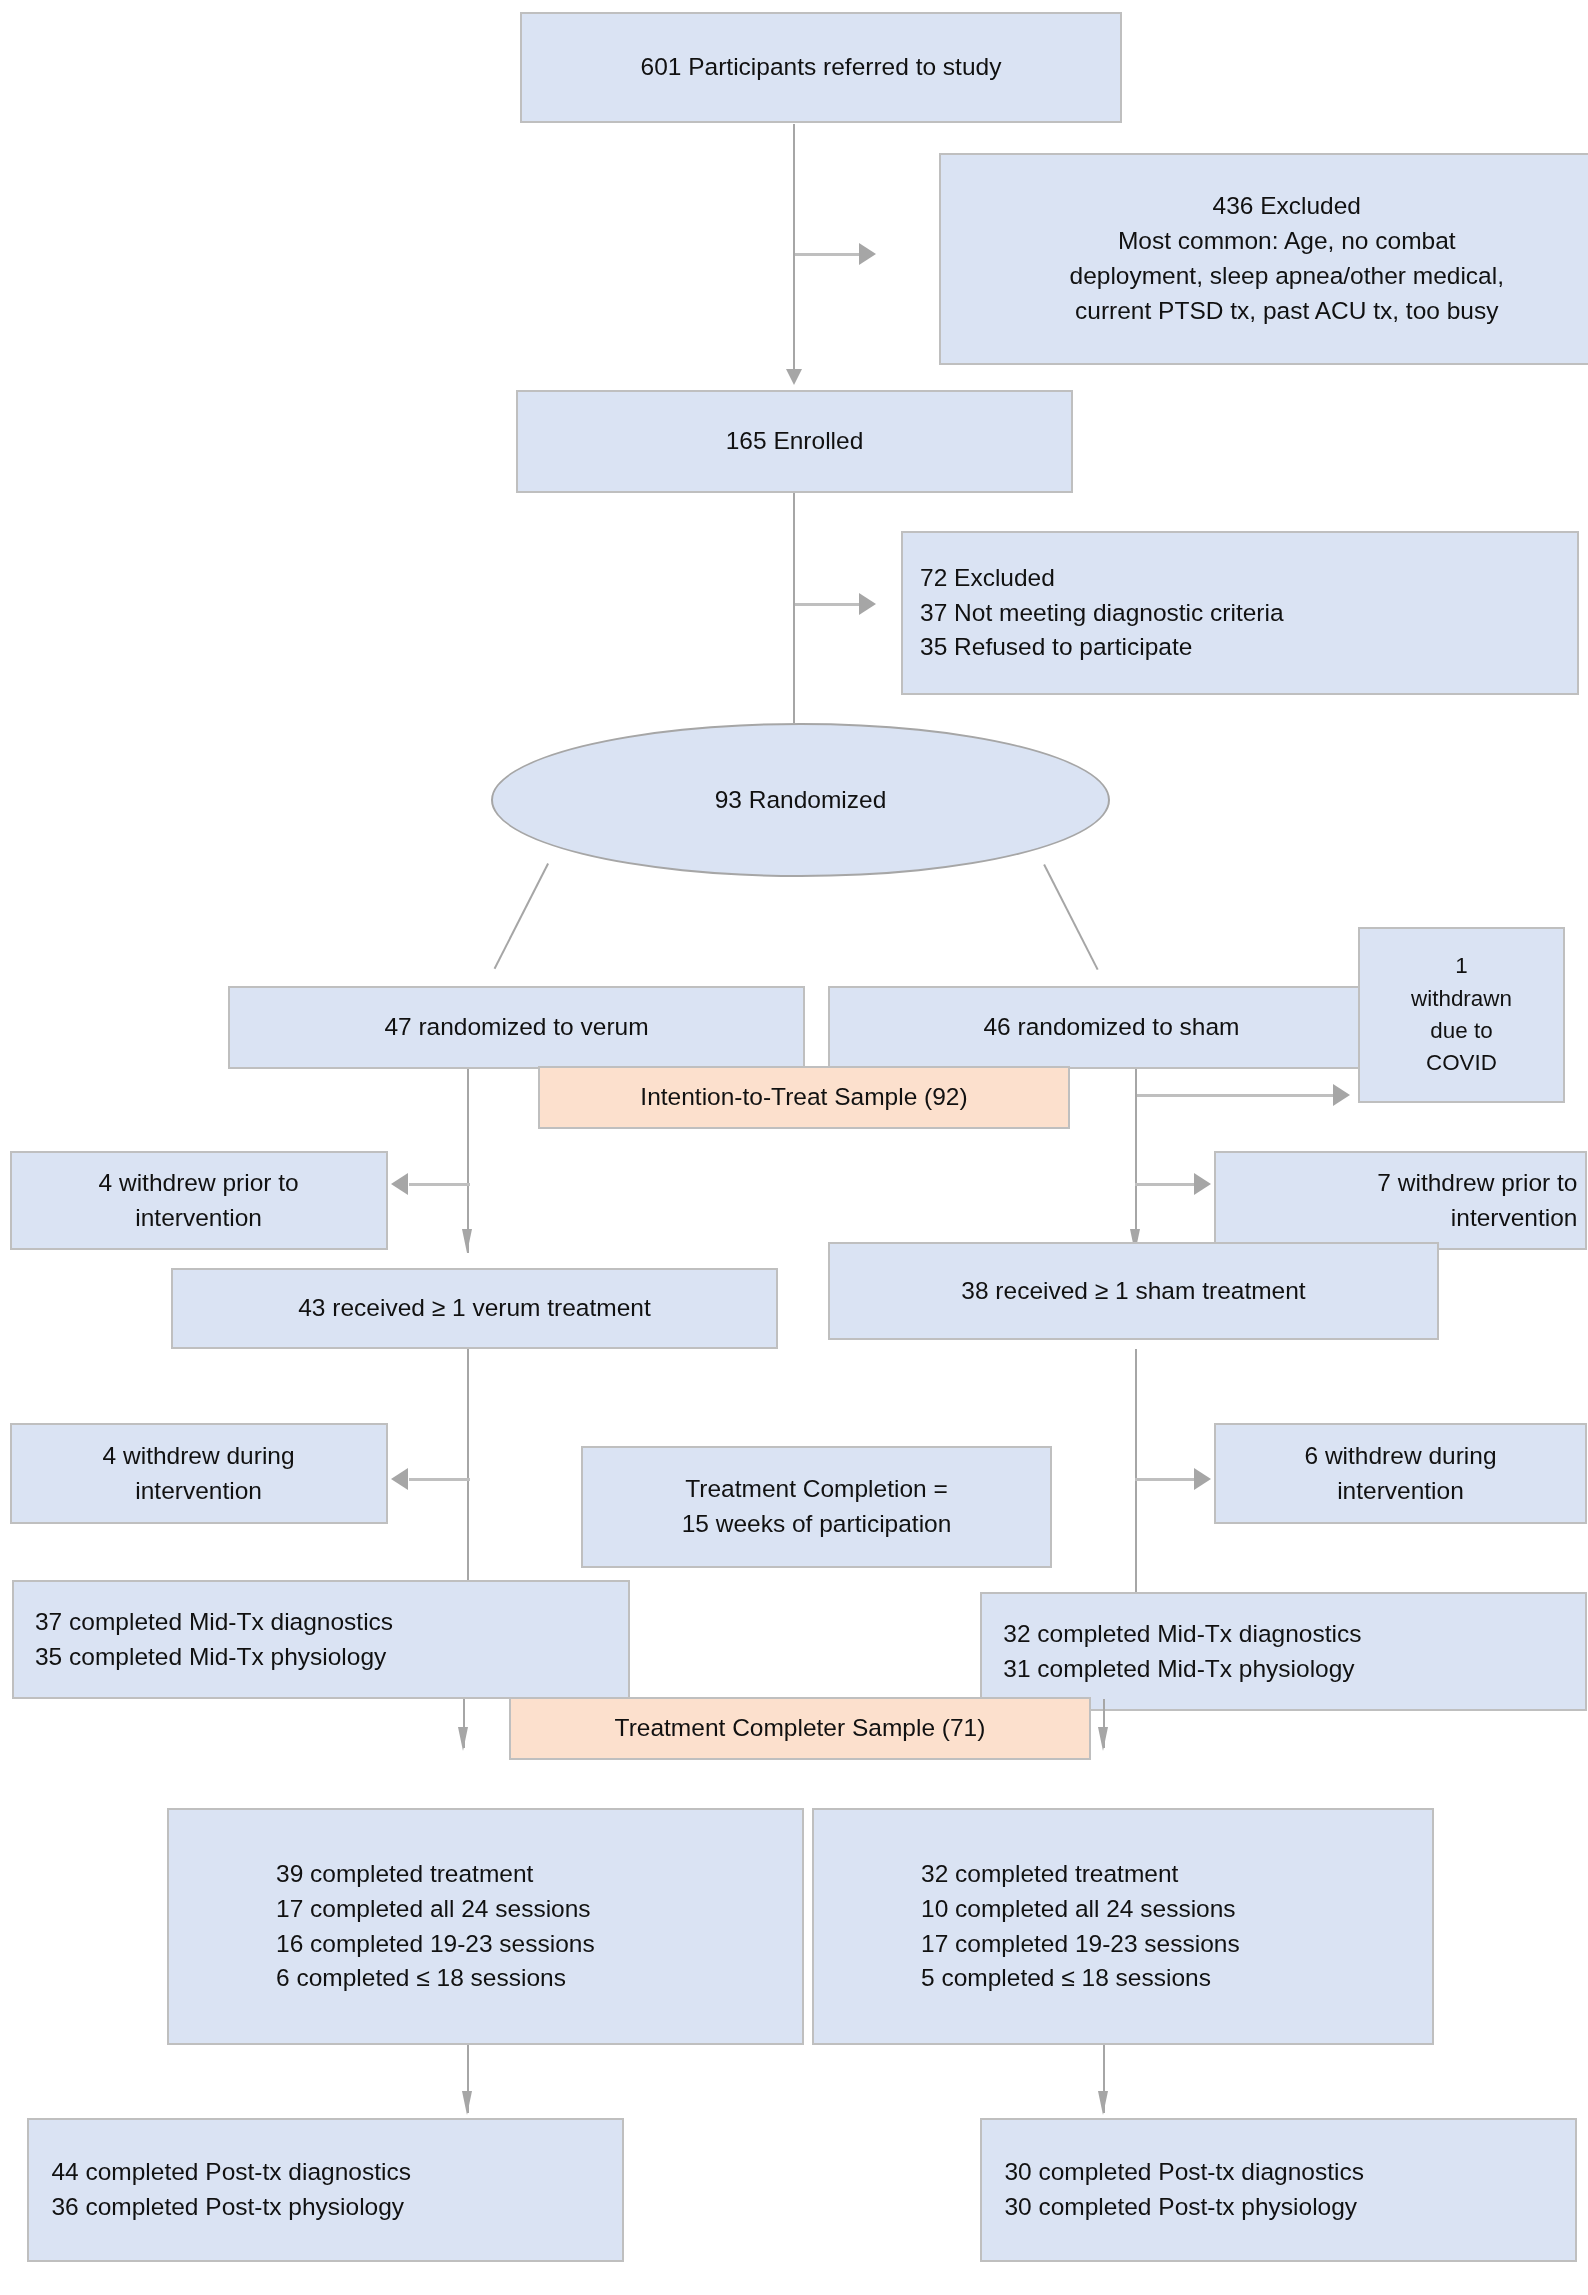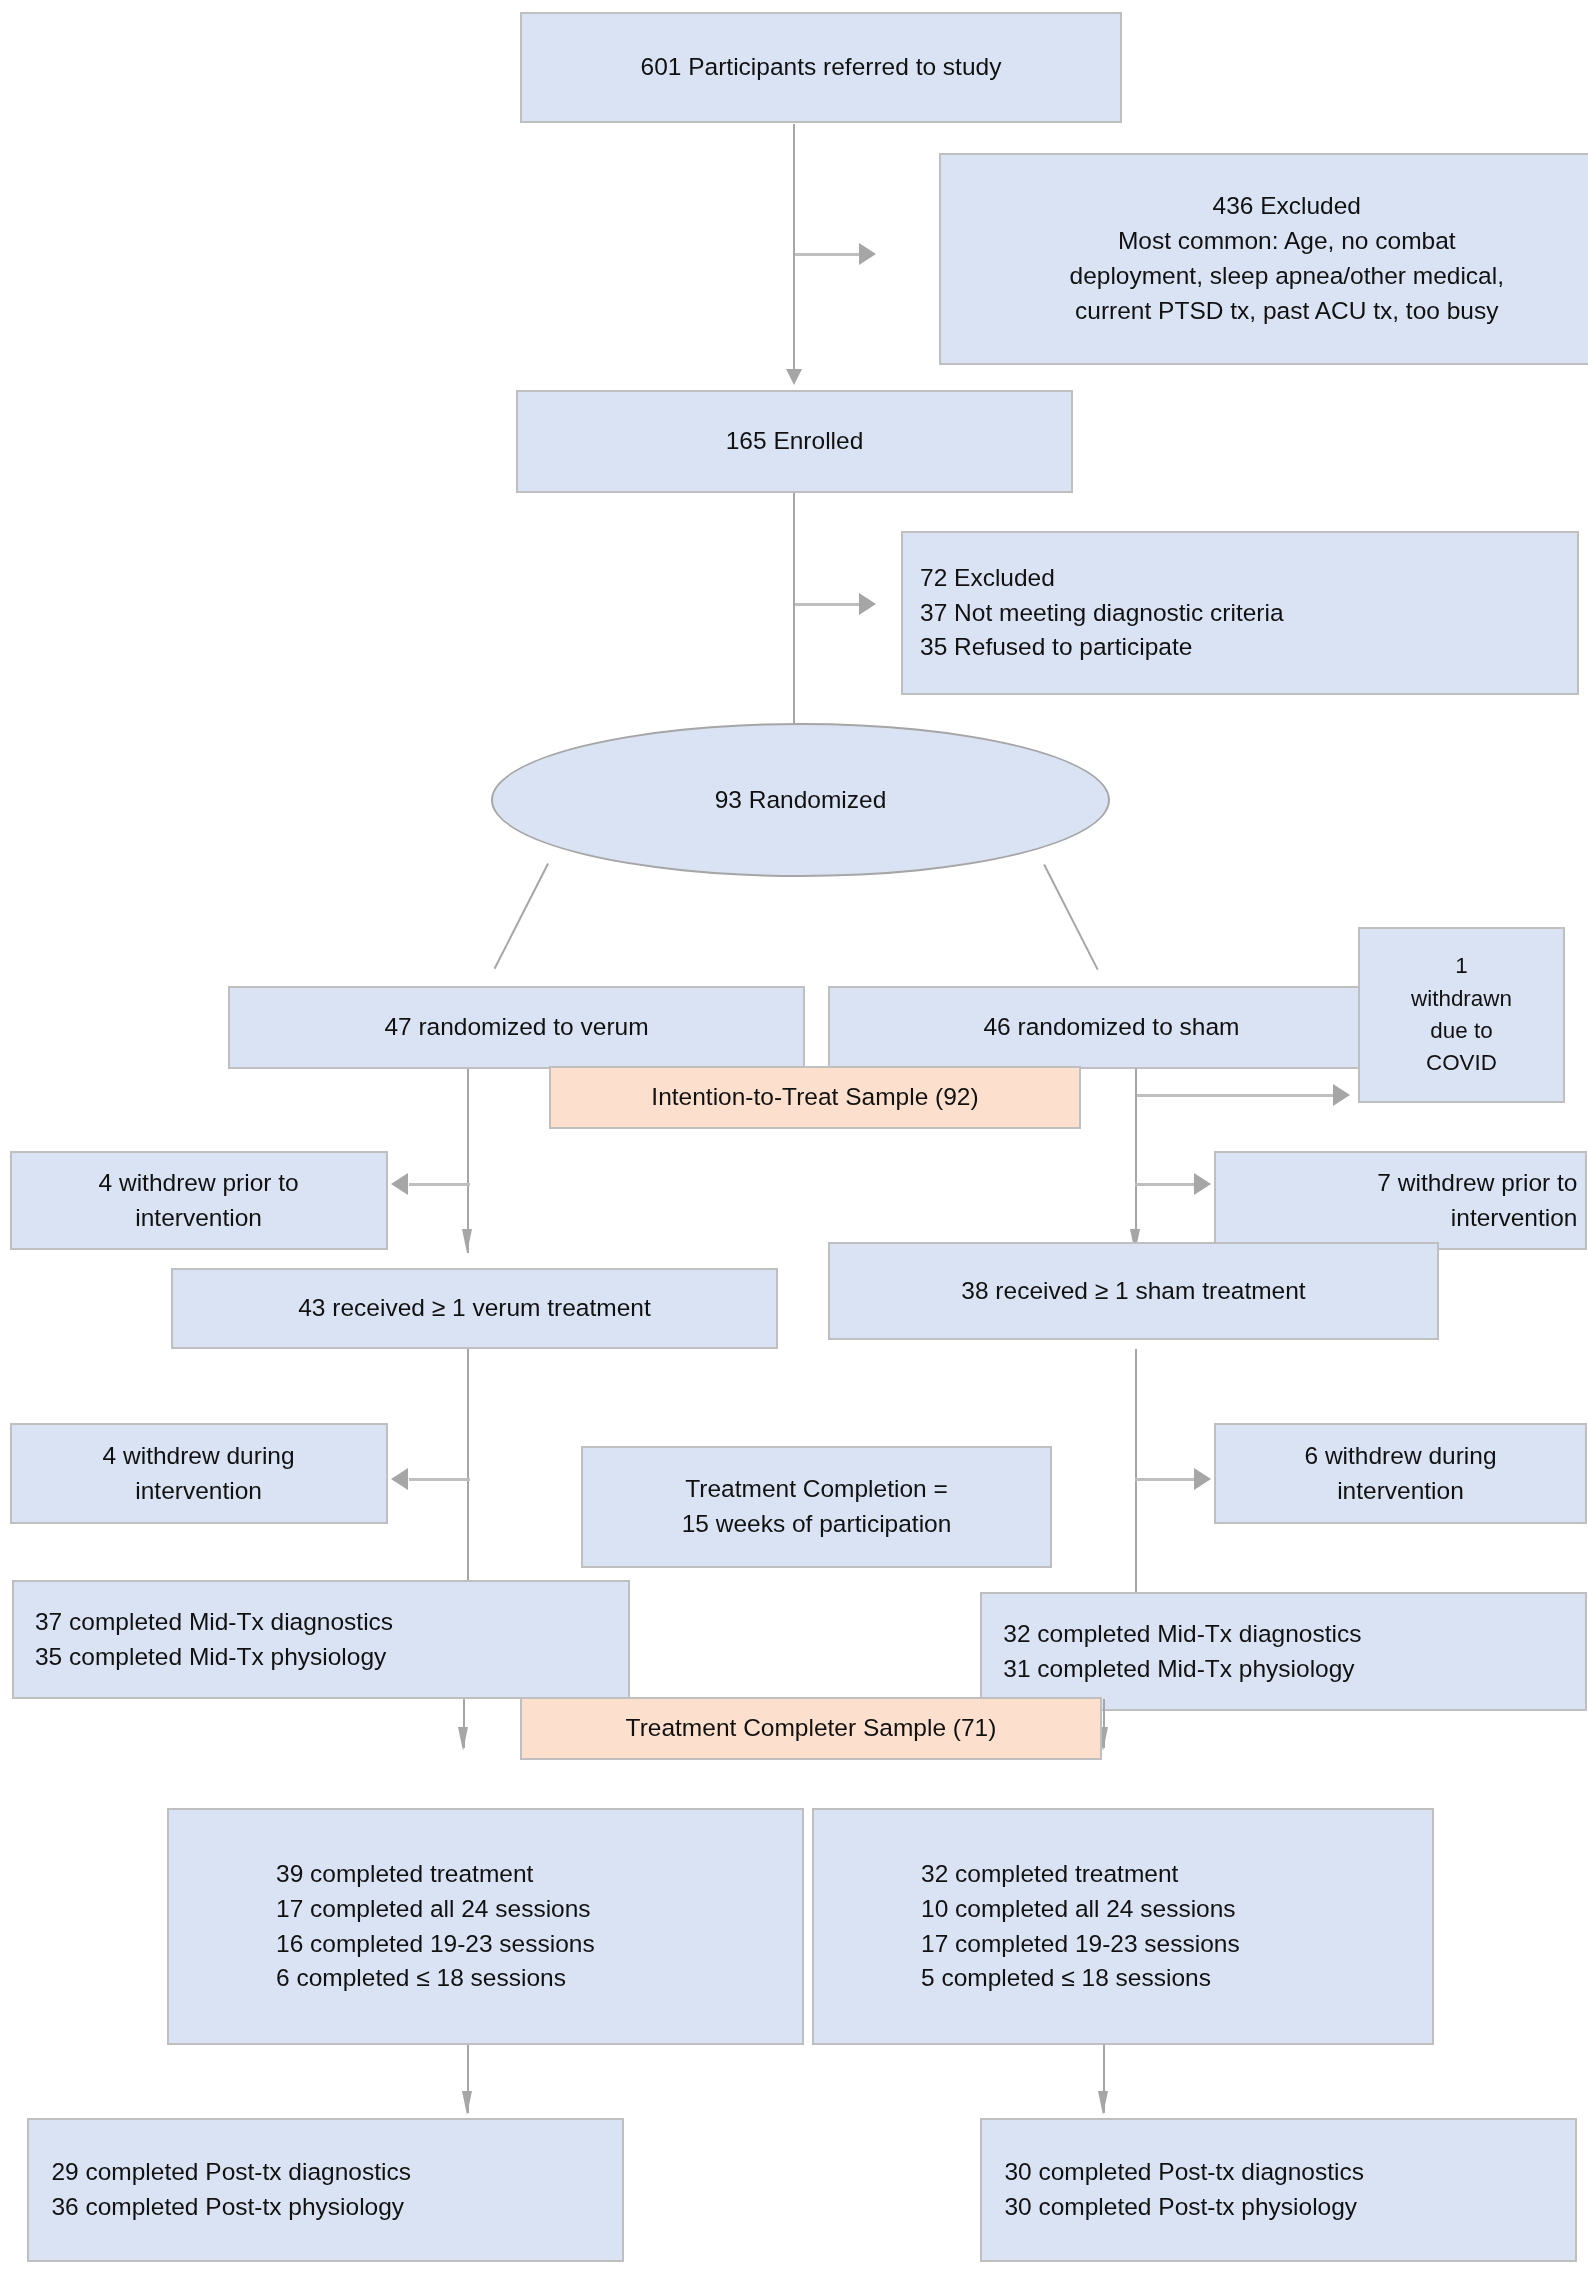--- a/index.html
+++ b/index.html
@@ -25,21 +25,20 @@
     color:#111111;
     font-size:24.5px;
     line-height:1.42;
     text-align:center;
     white-space:pre-line;
     padding:3.2px 7.5px;
   }
   .node.peach{
     background:#fce0cd;
     border-color:#bfbfbf;
-    margin-left:11px;
   }
   .node.left-text{
     text-align:left;
     justify-content:flex-start;
   }
   .node.ellipse{
     border-radius:50%;
     border:2.7px solid #a6a6a6;
   }
   .node .txt{ display:block; width:100%; white-space:pre-line; }
@@ -249,21 +248,21 @@
    5 completed ≤ 18 sessions</span>
   </div>
 
   <div class="vline" style="left:467px;top:2045px;width:2.1px;height:68px;"></div>
   <div class="arrow-down slim" style="left:462px;top:2091px;"></div>
 
   <div class="vline" style="left:1103px;top:2045px;width:2.1px;height:68px;"></div>
   <div class="arrow-down slim" style="left:1098px;top:2091px;"></div>
 
   <div class="node left-text" style="left:27px;top:2118px;width:597px;height:144px;padding-left:22.4px;">
-    <span class="txt">29 completed Post-tx diagnostics
+    <span class="txt">44 completed Post-tx diagnostics
 36 completed Post-tx physiology</span>
   </div>
 
   <div class="node left-text" style="left:980px;top:2118px;width:597px;height:144px;padding-left:22.4px;">
     <span class="txt">30 completed Post-tx diagnostics
 30 completed Post-tx physiology</span>
   </div>
 
 </div>
 

